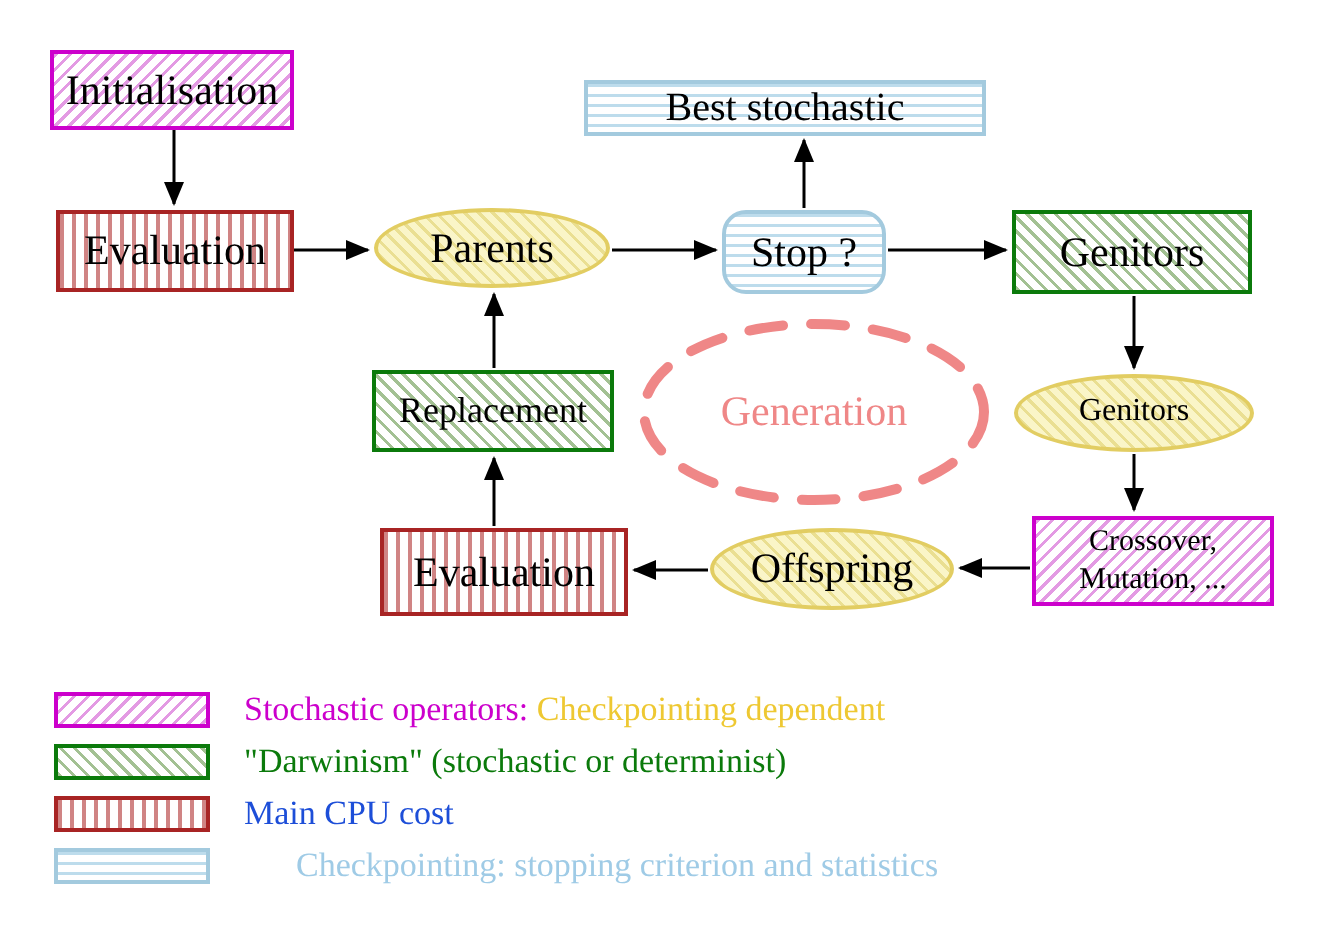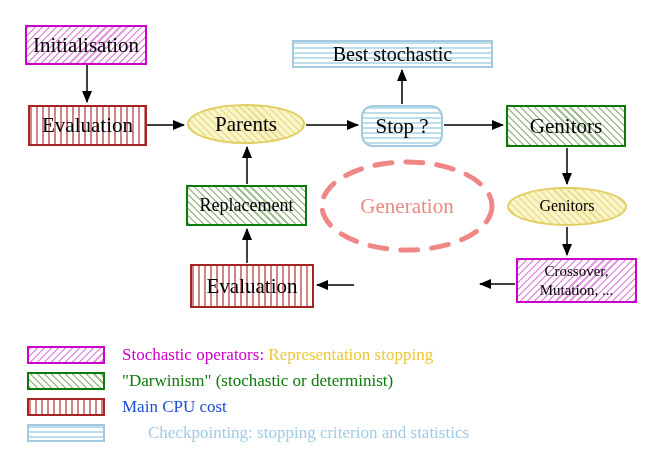--- a/index.html
+++ b/index.html
@@ -134,27 +134,30 @@
   </div>
 
   <div id="n-replacement" class="node hatch-green">
     <span>Replacement</span>
   </div>
 
   <div id="n-evaluation-bottom" class="node stripe-red">
     <span>Evaluation</span>
   </div>
 
+  <div id="n-offspring" class="node ellipse-yellow">
+    <span>Offspring</span>
+  </div>
 
   <div id="n-generation-label">Generation</div>
 
   <div id="lg-sw-1" class="legend-swatch hatch-magenta"></div>
   <div id="lg-tx-1" class="legend-text">
     <span class="t-magenta">Stochastic operators:</span>
-    <span class="t-gold">Representation stopping</span>
+    <span class="t-gold">Checkpointing dependent</span>
   </div>
 
   <div id="lg-sw-2" class="legend-swatch hatch-green"></div>
   <div id="lg-tx-2" class="legend-text t-green">"Darwinism" (stochastic or determinist)</div>
 
   <div id="lg-sw-3" class="legend-swatch stripe-red"></div>
   <div id="lg-tx-3" class="legend-text t-red">Main CPU cost</div>
 
   <div id="lg-sw-4" class="legend-swatch stripe-blue"></div>
   <div id="lg-tx-4" class="legend-text t-blue">Checkpointing: stopping criterion and statistics</div>

